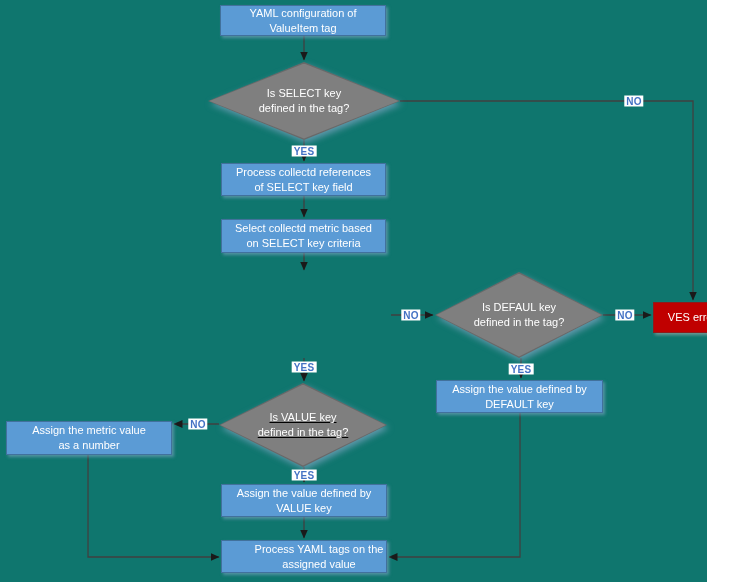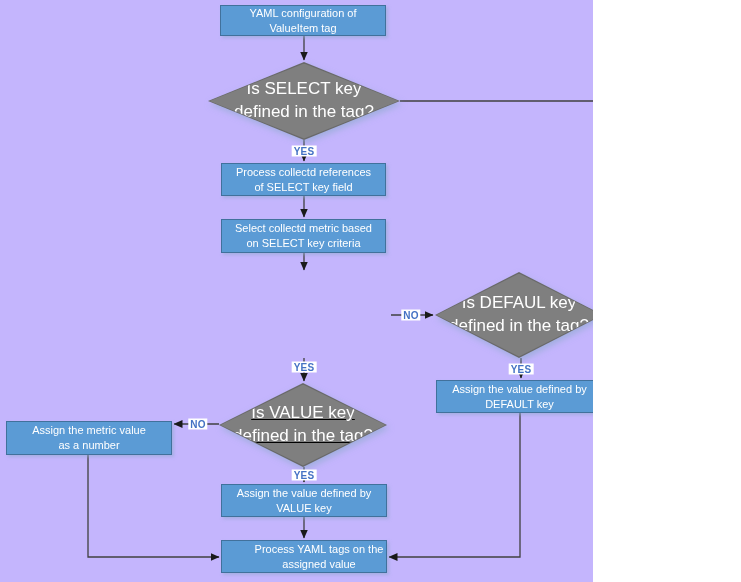--- a/index.html
+++ b/index.html
@@ -1,17 +1,17 @@
 <!DOCTYPE html>
 <html><head>
 <meta charset="utf-8">
 <style>
   html,body{margin:0;padding:0;background:#ffffff;}
   .canvas{
-    position:relative;width:593px;height:582px;background:#c4b5fd;overflow:hidden;
+    position:relative;width:707px;height:582px;background:#0f766e;overflow:hidden;
     font-family:"Liberation Sans",sans-serif;
   }
   svg.wires{position:absolute;left:0;top:0;z-index:1;}
   .node{
     position:absolute;z-index:2;display:flex;align-items:center;justify-content:center;
     text-align:center;color:#ffffff;font-size:11px;line-height:1.35;
     white-space:pre-line;box-sizing:border-box;
   }
   .process{
     background:#5b9bd5;border:1px solid #41719c;
@@ -26,21 +26,21 @@
     filter:drop-shadow(2px 3px 3px rgba(140,170,205,.65));
   }
   .diamond-border{
     width:100%;height:100%;display:flex;
     clip-path:polygon(50% 0,100% 50%,50% 100%,0 50%);
     background:#696969;
   }
   .diamond-fill{
     flex:1;margin:1.5px;display:flex;align-items:center;justify-content:center;
     clip-path:polygon(50% 0,100% 50%,50% 100%,0 50%);
-    background:#7f7f7f;text-align:center;color:#ffffff;font-size:17px;line-height:1.35;
+    background:#7f7f7f;text-align:center;color:#ffffff;font-size:11px;line-height:1.35;
     white-space:pre-line;
   }
   .edge-label{
     position:absolute;z-index:3;transform:translate(-50%,-50%);
     background:#ffffff;color:#4472c4;font-size:10px;font-weight:bold;
     padding:0 2px;letter-spacing:.2px;
   }
 </style>
 </head>
 <body>

